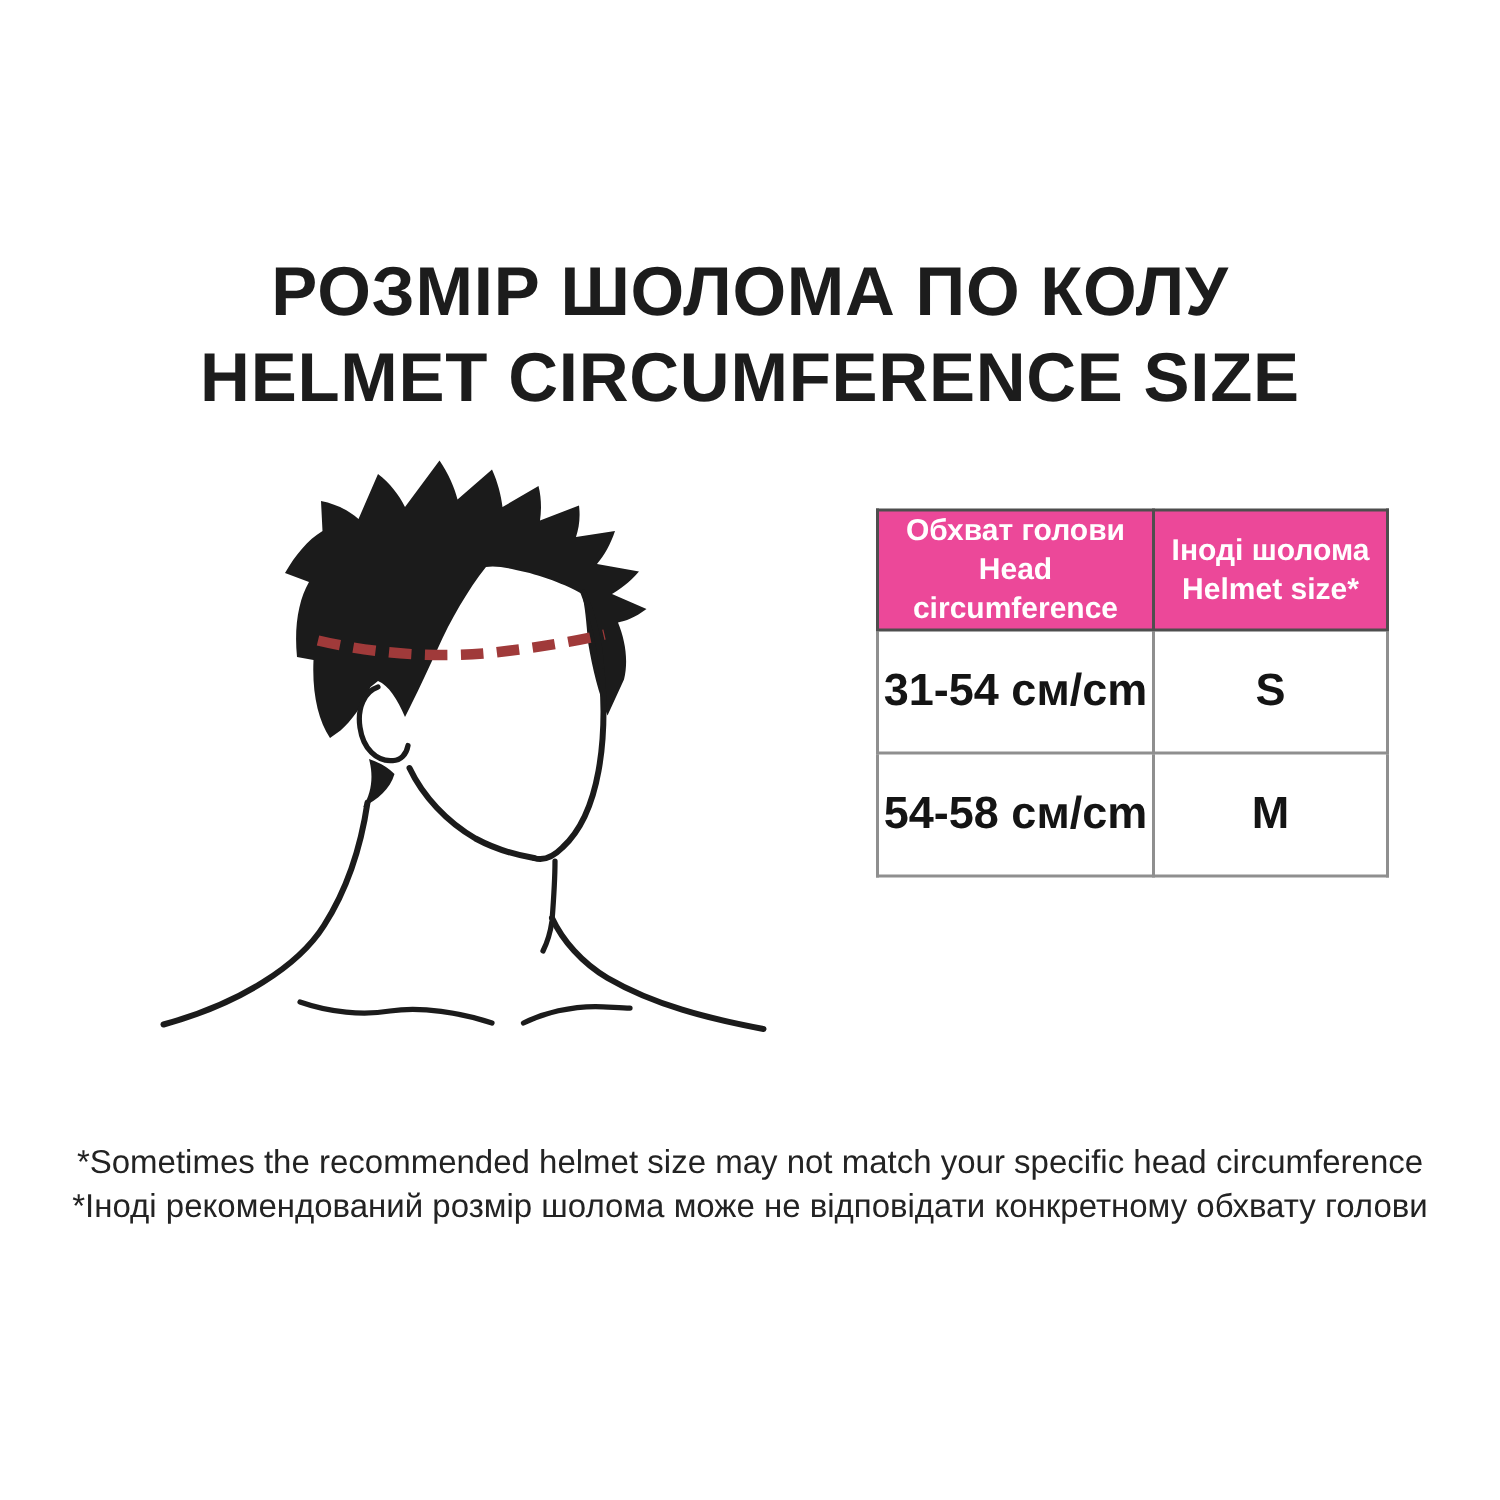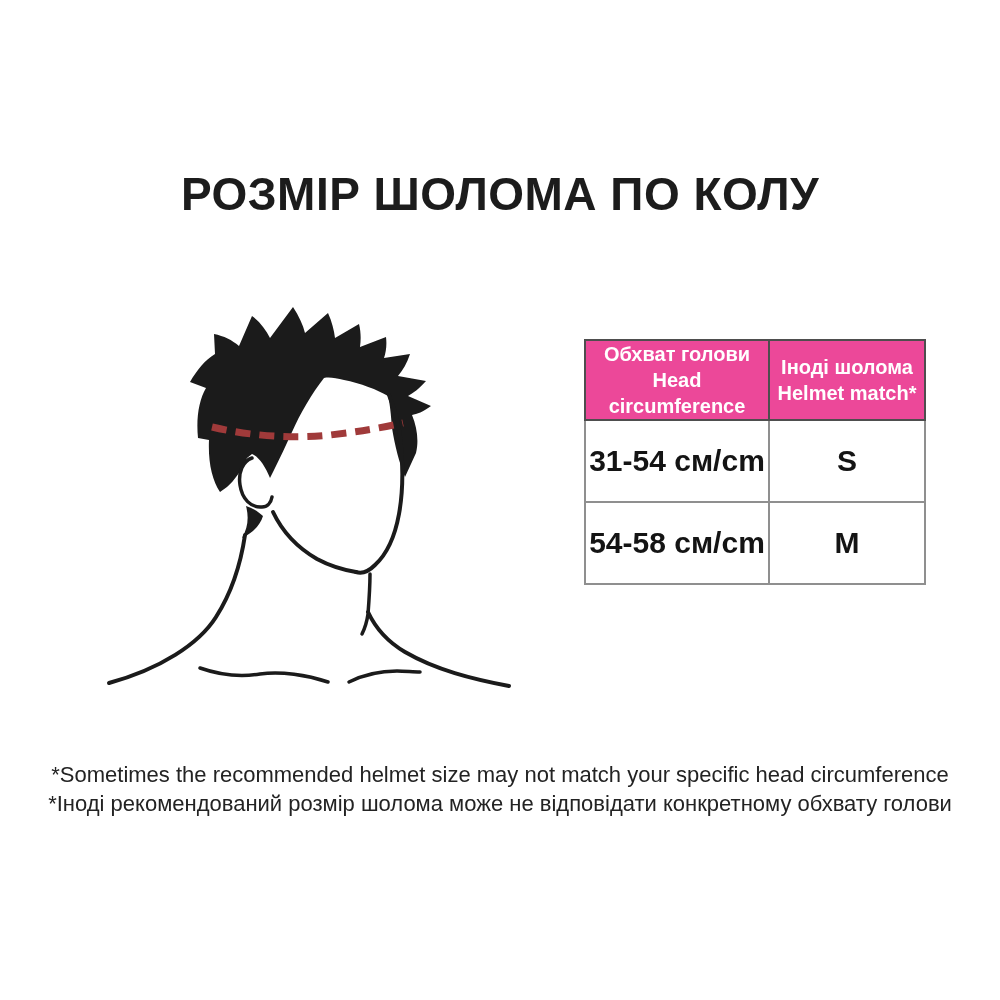--- a/index.html
+++ b/index.html
@@ -35,20 +35,21 @@
     white-space:nowrap;
   }
 </style>
 </head>
 <body>
 
 <div class="canvas">
 
   <div class="title">
     <div>РОЗМІР ШОЛОМА ПО КОЛУ</div>
+    <div>HELMET CIRCUMFERENCE SIZE</div>
   </div>
 
   <svg class="head-svg" width="440" height="440" viewBox="0 0 440 440">
 
     <path fill="#1b1b1b" d="
       M 120 192
       C 112 180 108 162 109 140
       L 98 138
       C 96 118 99 100 106 88
       L 90 82
@@ -107,21 +108,21 @@
 
   <table class="size-table">
     <thead>
       <tr>
         <th class="col-circ">
           <div>Обхват голови</div>
           <div>Head circumference</div>
         </th>
         <th class="col-size">
           <div>Іноді шолома</div>
-          <div>Helmet match*</div>
+          <div>Helmet size*</div>
         </th>
       </tr>
     </thead>
     <tbody>
       <tr>
         <td>31-54 см/cm</td>
         <td>S</td>
       </tr>
       <tr>
         <td>54-58 см/cm</td>

